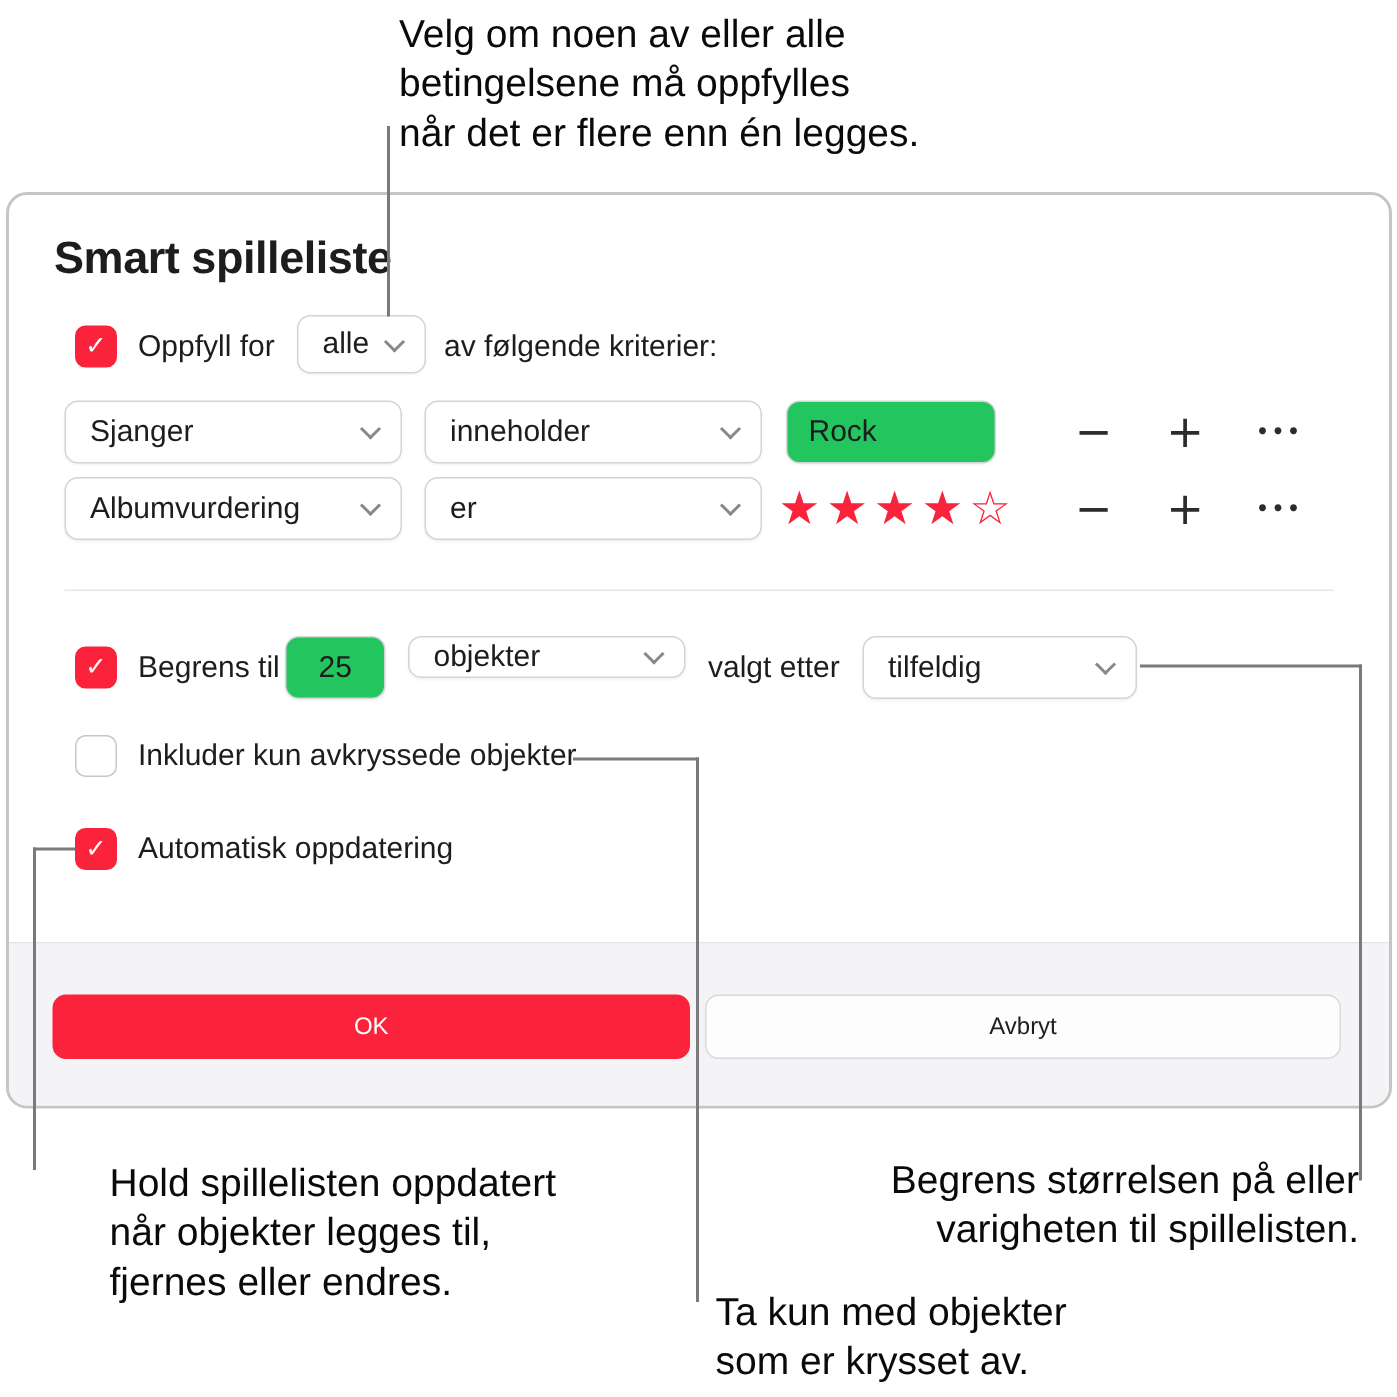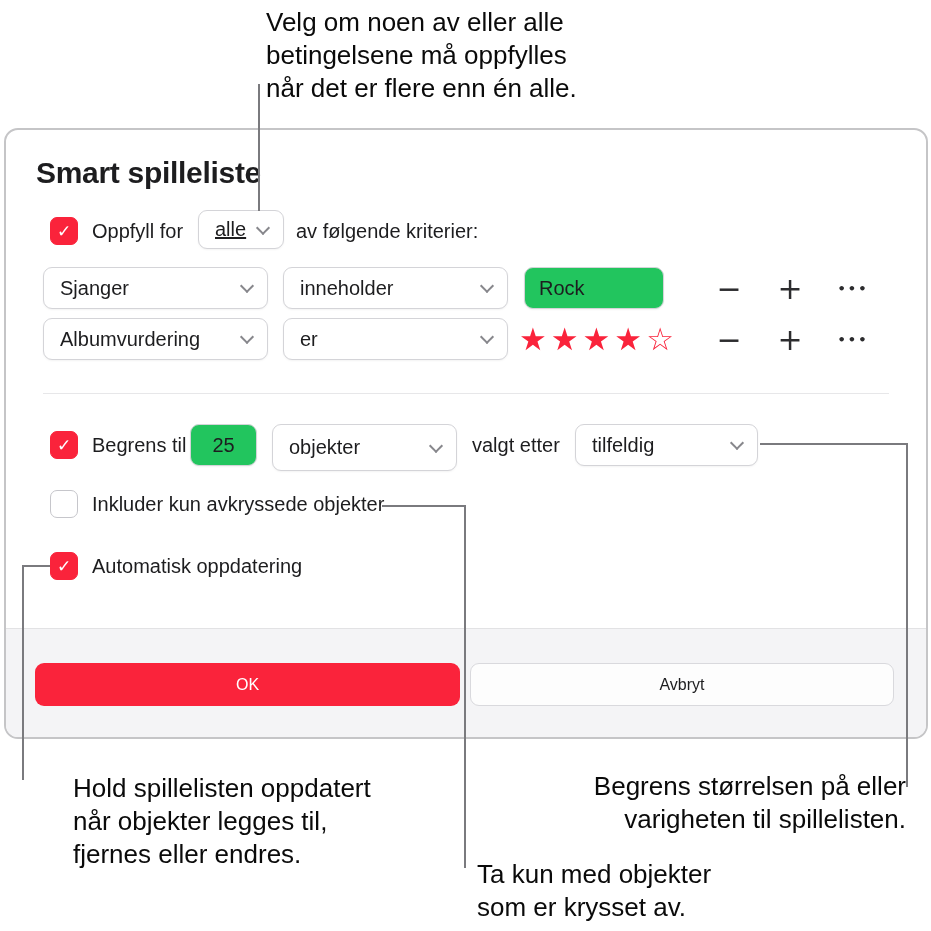--- a/index.html
+++ b/index.html
@@ -93,41 +93,41 @@
   .btn.cancel{left:470px;width:424px;background:#fdfdfd;border:1.5px solid #d9d9dd;color:var(--text);}
 </style>
 </head>
 <body>
 
 <div class="stage">
 
   <div class="callout" style="left:266px;top:6px;">
     <span>Velg om noen av eller alle</span>
     <span>betingelsene må oppfylles</span>
-    <span>når det er flere enn én alle.</span>
+    <span>når det er flere enn én legges.</span>
   </div>
 
   <div class="cline" style="left:258px;top:84px;width:2px;height:127px;"></div>
   <div class="cline" style="left:760px;top:443px;width:148px;height:2px;"></div>
   <div class="cline" style="left:906px;top:443px;width:2px;height:344px;"></div>
   <div class="cline" style="left:382px;top:505px;width:84px;height:2px;"></div>
   <div class="cline" style="left:464px;top:505px;width:2px;height:363px;"></div>
   <div class="cline" style="left:22px;top:565px;width:28px;height:2px;"></div>
   <div class="cline" style="left:22px;top:565px;width:2px;height:215px;"></div>
 
   <div class="dialog"></div>
   <div class="footer"></div>
 
   <div class="dlg-title">Smart spilleliste</div>
 
   <div class="checkbox checked" style="left:50px;top:217px;">
     <span class="glyph">✓</span>
   </div>
   <div class="lbl" style="left:92px;top:219px;">Oppfyll for</div>
-  <div class="popup" style="left:198px;top:210px;width:86px;height:39px;text-decoration:underline;">
+  <div class="popup" style="left:198px;top:210px;width:86px;height:39px;">
     <span>alle</span>
     <span class="chev"></span>
   </div>
   <div class="lbl" style="left:296px;top:219px;">av følgende kriterier:</div>
 
   <div class="popup" style="left:43px;top:267px;width:225px;height:42px;">
     <span>Sjanger</span>
     <span class="chev"></span>
   </div>
   <div class="popup" style="left:283px;top:267px;width:225px;height:42px;">
@@ -152,21 +152,21 @@
   <button class="act" style="left:770px;top:318px;">+</button>
   <button class="act more" style="left:833px;top:318px;">•••</button>
 
   <div class="divider"></div>
 
   <div class="checkbox checked" style="left:50px;top:431px;">
     <span class="glyph">✓</span>
   </div>
   <div class="lbl" style="left:92px;top:433px;">Begrens til</div>
   <input class="tfield center" style="left: 190px; top: 424px; width: 67px; height: 42px;" readonly="" value="25">
-  <div class="popup" style="left:272px;top:424px;width:185px;height:47px;">
+  <div class="popup" style="left:272px;top:424px;width:185px;height:28px;">
     <span>objekter</span>
     <span class="chev"></span>
   </div>
   <div class="lbl" style="left:472px;top:433px;">valgt etter</div>
   <div class="popup" style="left:575px;top:424px;width:183px;height:42px;">
     <span>tilfeldig</span>
     <span class="chev"></span>
   </div>
 
   <div class="checkbox" style="left:50px;top:490px;">

